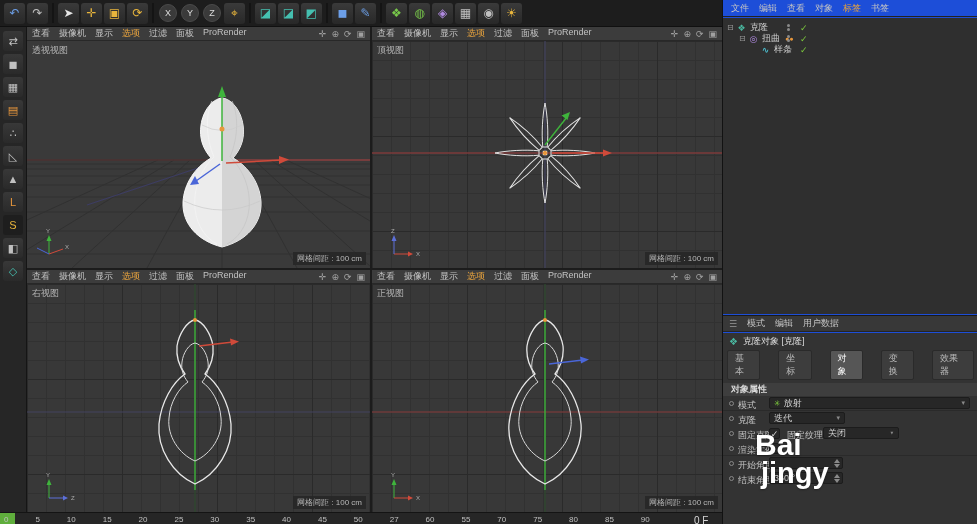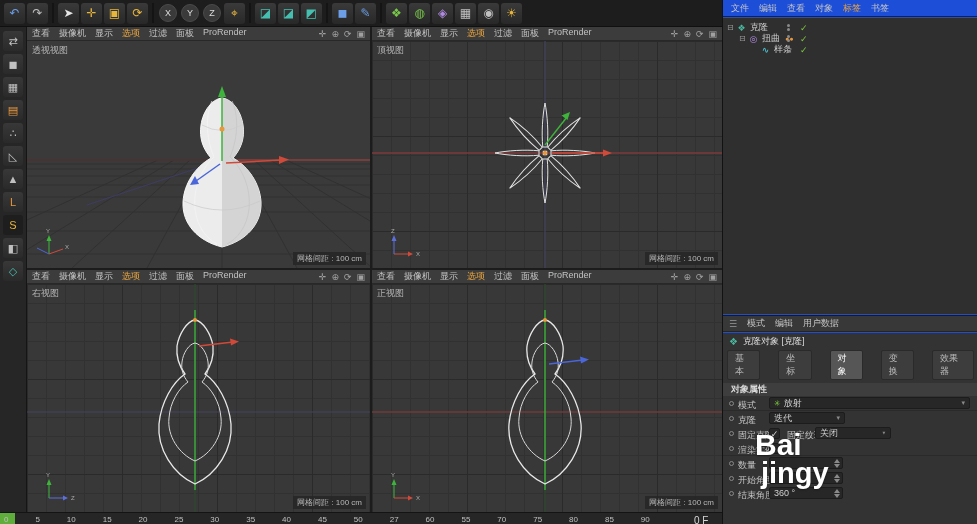--- a/index.html
+++ b/index.html
@@ -86,21 +86,21 @@
 .attr-row{position:relative;height:15px;}
 .attr-row.sep{border-bottom:1px solid #2a2a2a;}
 .anim-dot{position:absolute;left:6px;top:5px;width:5px;height:5px;border:1px solid #888;border-radius:50%;cursor:pointer;}
 .attr-label{position:absolute;left:15px;top:3px;color:#c4c4c4;}
 .attr-label.second{left:64px;}
 .attr-dropdown{position:absolute;left:46px;top:1px;height:12px;background:#272727;border:1px solid #1c1c1c;border-radius:2px;
   display:flex;align-items:center;padding:0 4px;gap:3px;color:#d0d0d0;cursor:pointer;}
 .dd-arrow{margin-left:auto;color:#8a8a8a;font-size:7px;}
 .dd-icon{color:#7cc83c;font-size:8px;}
 .dd-wide{width:201px;}.dd-med{width:76px;}
-.dd-small{left:92px;width:76px;font-family:Liberation Mono, monospace;}
+.dd-small{left:100px;width:76px;font-family:Liberation Mono, monospace;}
 .attr-field{position:absolute;left:46px;top:1px;width:74px;height:12px;background:#272727;border:1px solid #1c1c1c;
   border-radius:2px;display:flex;align-items:center;padding:0 2px 0 4px;color:#d0d0d0;cursor:text;}
 .spinner{margin-left:auto;display:flex;flex-direction:column;gap:1px;cursor:pointer;}
 .spinner i{width:0;height:0;border-left:3px solid transparent;border-right:3px solid transparent;}
 .spinner .up{border-bottom:4px solid #8a8a8a;}
 .spinner .dn{border-top:4px solid #8a8a8a;}
 .checkbox{position:absolute;left:46px;top:2px;width:11px;height:11px;background:#272727;border:1px solid #1c1c1c;
   border-radius:2px;display:flex;align-items:center;justify-content:center;color:#d8d8d8;font-size:9px;cursor:pointer;}
 .checkbox.unchecked span{visibility:hidden;}
 
@@ -635,31 +635,20 @@
       </div>
 
       <div class="attr-row sep">
         <span class="anim-dot"></span>
         <span class="attr-label">渲染实例</span>
         <span class="checkbox unchecked">
             <span>✓</span>
           </span>
       </div>
 
-      <div class="attr-row">
-        <span class="anim-dot"></span>
-        <span class="attr-label">数量</span>
-        <div class="attr-field">
-          <span></span>
-          <span class="spinner">
-              <i class="up"></i>
-              <i class="dn"></i>
-            </span>
-        </div>
-      </div>
 
 
 
       <div class="attr-row">
         <span class="anim-dot"></span>
         <span class="attr-label">开始角度</span>
         <div class="attr-field">
           <span></span>
           <span class="spinner">
               <i class="up"></i>

